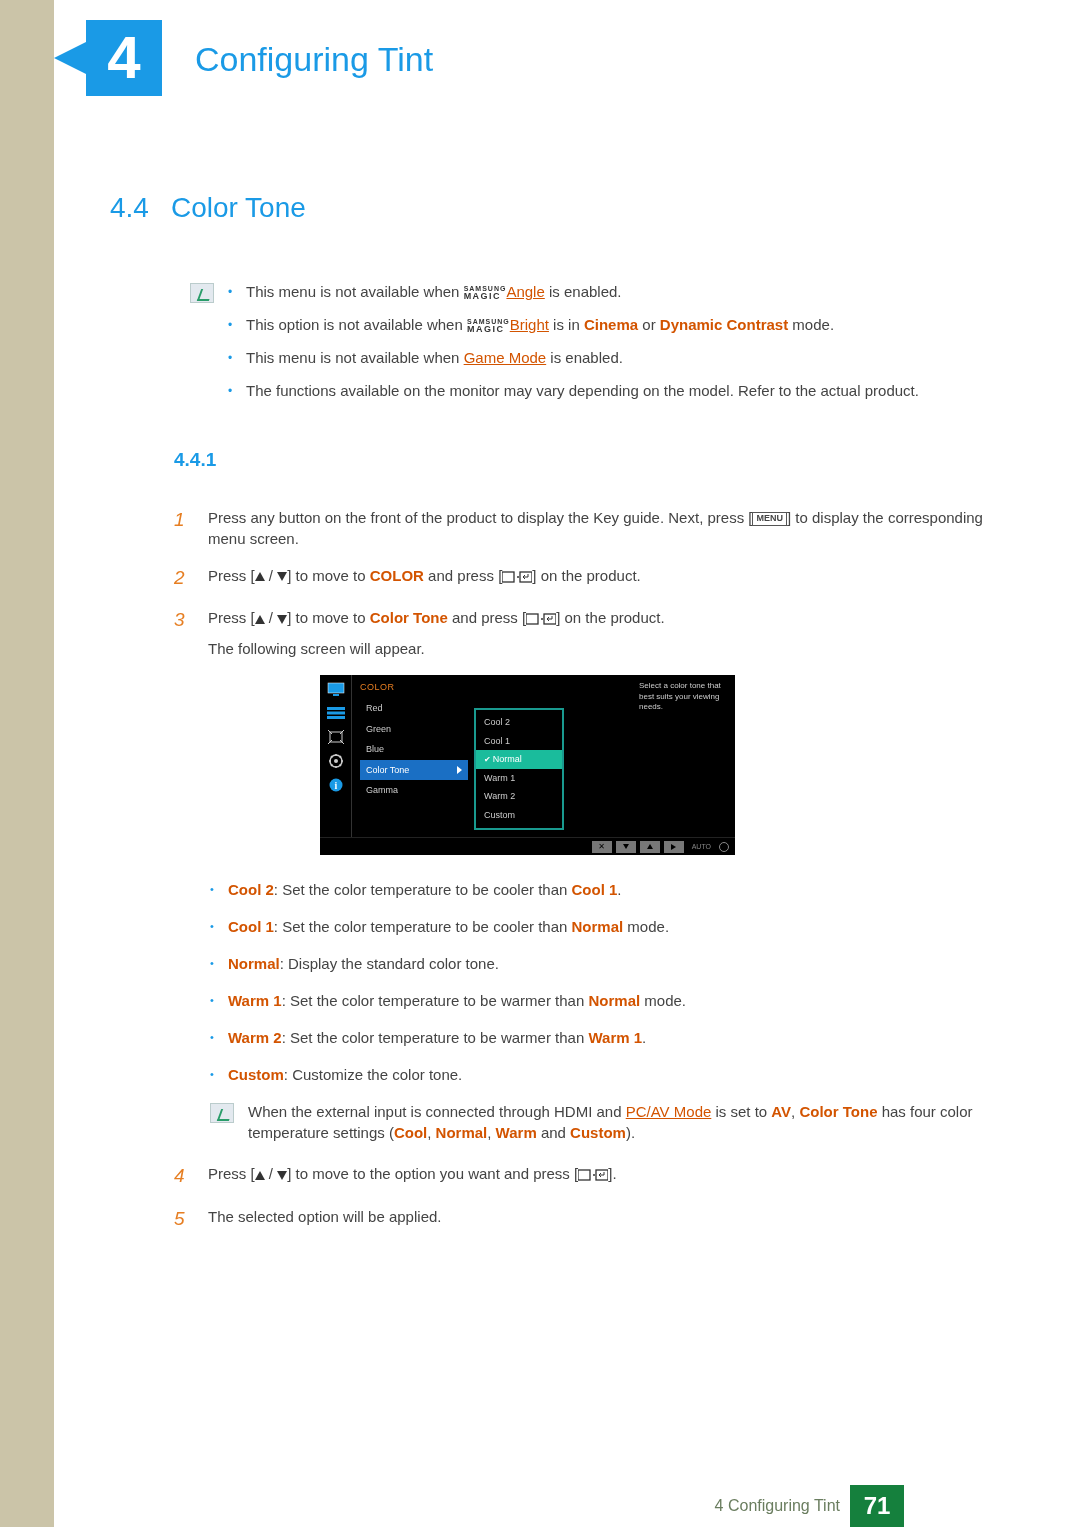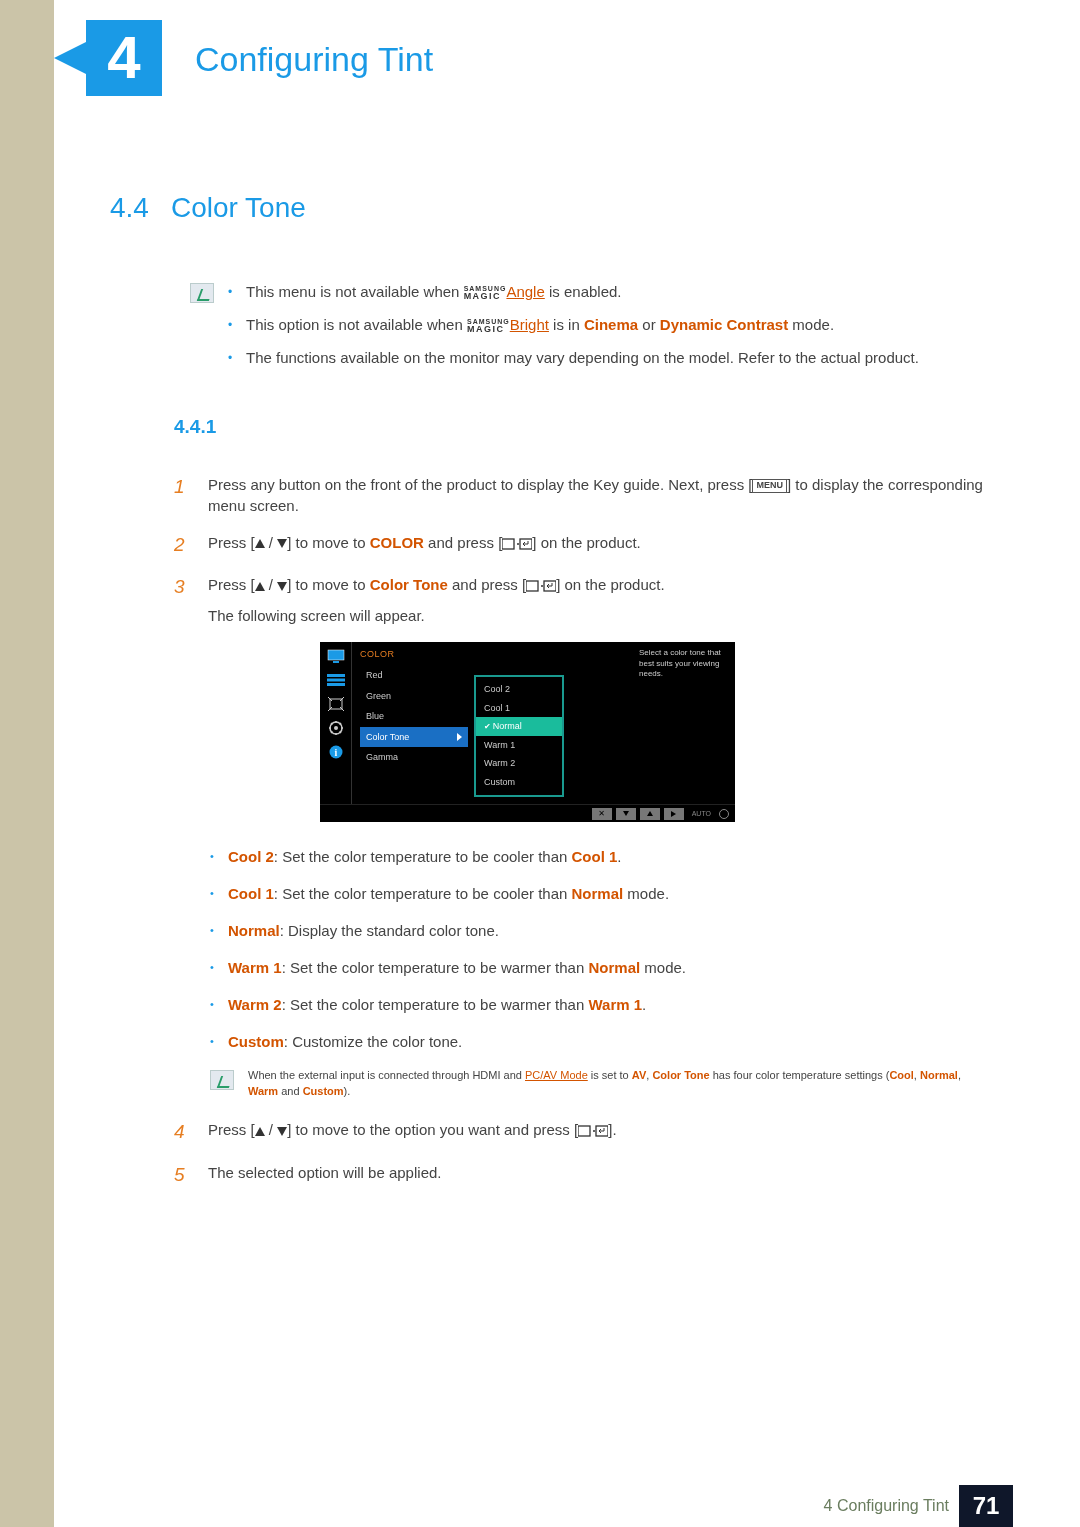--- a/index.html
+++ b/index.html
@@ -114,25 +114,25 @@
   .osd-bar .lbl{font-size:7px; color:#888; margin:0 4px;}
   .osd-bar .circ{width:10px;height:10px;border:1px solid #888;border-radius:50%;}
   
   .desc-list{list-style:none; margin-left:100px; margin-top:4px;}
   .desc-list li{position:relative; padding-left:18px; margin-bottom:16px; font-size:15px; color:#444;}
   .desc-list li::before{content:'•'; position:absolute; left:0; color:#1a9ae6; font-size:11px; top:3px;}
   
   .info-block2{display:flex; margin-left:100px; gap:14px; margin-bottom:24px; margin-top:4px;}
   
   .footer{
-    position:absolute; bottom:0; left:0; width:1013px; height:42px;
+    position:absolute; bottom:0; left:0; width:904px; height:42px;
     display:flex; justify-content:flex-end; align-items:center;
   }
   .footer .ft-text{color:#6a7d5f; font-size:16px; font-weight:500; margin-right:10px;}
-  .footer .pg{background:#0f172a; color:#fff; width:54px; height:42px; display:flex; align-items:center; justify-content:center; font-size:24px; font-weight:bold;}
+  .footer .pg{background:#15803d; color:#fff; width:54px; height:42px; display:flex; align-items:center; justify-content:center; font-size:24px; font-weight:bold;}
   .tri-r-sm{display:inline-block;width:0;height:0;border-top:4px solid transparent;border-bottom:4px solid transparent;border-left:5px solid #fff;}
   .mini-tri-up{display:inline-block;width:0;height:0;border-left:3px solid transparent;border-right:3px solid transparent;border-bottom:5px solid #000;}
   .mini-tri-down{display:inline-block;width:0;height:0;border-left:3px solid transparent;border-right:3px solid transparent;border-top:5px solid #000;}
   .mini-tri-r{display:inline-block;width:0;height:0;border-top:3px solid transparent;border-bottom:3px solid transparent;border-left:5px solid #000;}
 </style>
 </head>
 <body>
 
 <div class="sidebar-stripe"></div>
 
@@ -150,20 +150,23 @@
 
 
   <div class="info-block">
     <div class="info-icon"></div>
     <ul class="dots">
       <li>
         <span>This menu is not available when </span><span class="magic"><span class="top">SAMSUNG</span><span class="bot">MAGIC</span></span><span class="ul-link">Angle</span><span> is enabled.</span>
       </li>
       <li>
         <span>This option is not available when </span><span class="magic"><span class="top">SAMSUNG</span><span class="bot">MAGIC</span></span><span class="ul-link">Bright</span><span> is in </span><span class="orange-b">Cinema</span><span> or </span><span class="orange-b">Dynamic Contrast</span><span> mode.</span>
+      </li>
+      <li>
+        <span>This menu is not available when </span><span class="ul-link">Game Mode</span><span> is enabled.</span>
       </li>
       <li>The functions available on the monitor may vary depending on the model. Refer to the actual product.</li>
     </ul>
   </div>
 
   <div class="subsec-row">
     <div class="subsec-num">4.4.1</div>
   </div>
 
   <ol class="steps">
@@ -280,21 +283,21 @@
     <li><span class="orange-b">Cool 2</span><span>: Set the color temperature to be cooler than </span><span class="orange-b">Cool 1</span><span>.</span></li>
     <li><span class="orange-b">Cool 1</span><span>: Set the color temperature to be cooler than </span><span class="orange-b">Normal</span><span> mode.</span></li>
     <li><span class="orange-b">Normal</span><span>: Display the standard color tone.</span></li>
     <li><span class="orange-b">Warm 1</span><span>: Set the color temperature to be warmer than </span><span class="orange-b">Normal</span><span> mode.</span></li>
     <li><span class="orange-b">Warm 2</span><span>: Set the color temperature to be warmer than </span><span class="orange-b">Warm 1</span><span>.</span></li>
     <li><span class="orange-b">Custom</span><span>: Customize the color tone.</span></li>
   </ul>
 
   <div class="info-block2">
     <div class="info-icon"></div>
-    <div style="font-size:11px;color:#444;">
+    <div style="font-size:15px;color:#444;">
       <span>When the external input is connected through HDMI and </span><span class="ul-link">PC/AV Mode</span><span> is set to </span><span class="orange-b">AV</span><span>, </span><span class="orange-b">Color Tone</span><span> has four color temperature settings (</span><span class="orange-b">Cool</span><span>, </span><span class="orange-b">Normal</span><span>, </span><span class="orange-b">Warm</span><span> and </span><span class="orange-b">Custom</span><span>).</span>
     </div>
   </div>
 
   <ol class="steps" style="margin-top:-4px;">
     <li>
       <span class="num">4</span>
       <span class="txt">
         <span>Press [</span><span class="tri-up"></span> / <span class="tri-down"></span><span>] to move to the option you want and press [</span><span class="enter-icon"><svg width="30" height="12">
               <rect x="0" y="1" width="12" height="10" fill="none" stroke="#333" stroke-width="1.3"></rect>

